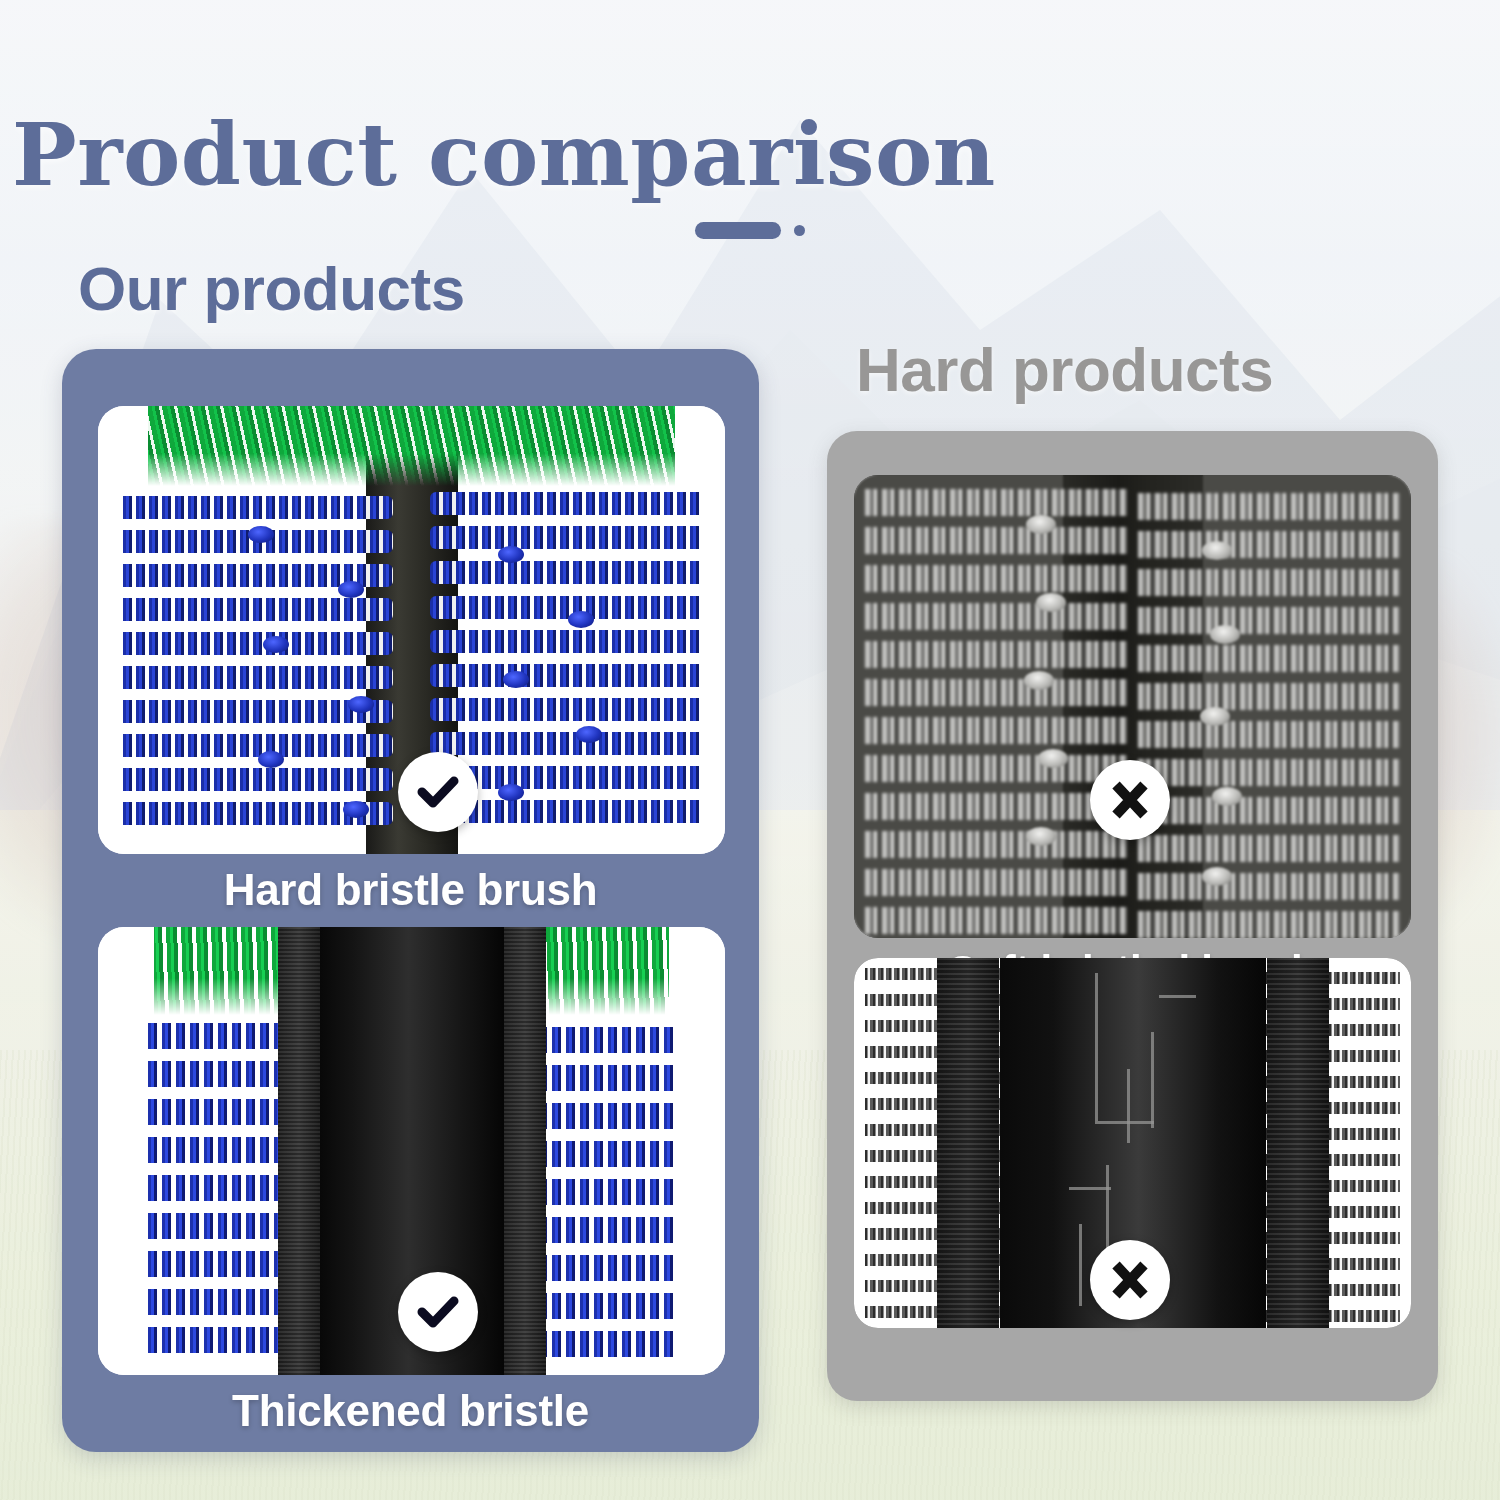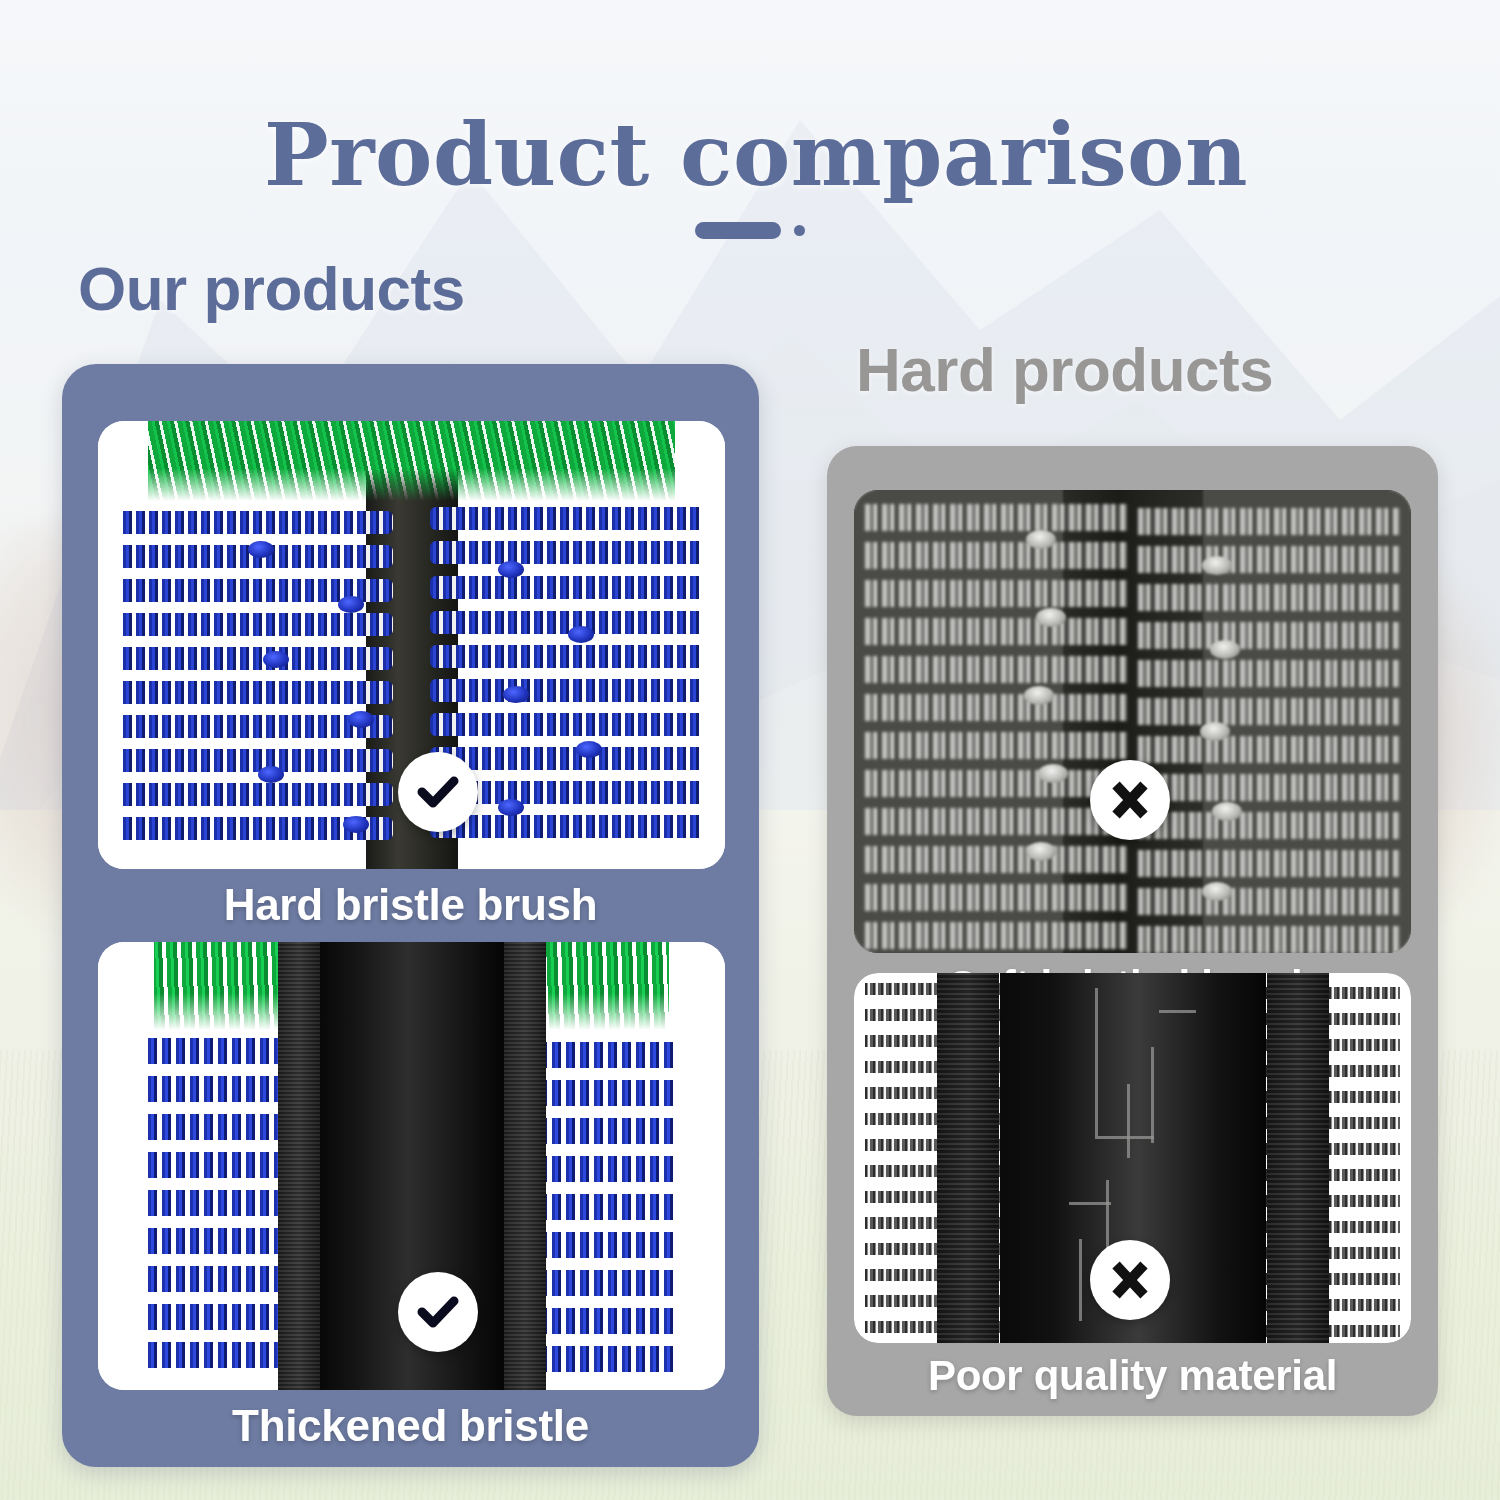--- a/index.html
+++ b/index.html
@@ -47,21 +47,21 @@
   .bg-horse.left  { left:-40px; top:520px; width:330px; height:430px; }
   .bg-horse.right { right:-20px; top:560px; width:300px; height:400px; }
   .bg-haze {
     position:absolute; inset:0;
     background:linear-gradient(180deg, rgba(255,255,255,.46) 0%, rgba(255,255,255,.30) 45%, rgba(255,255,255,.40) 100%);
   }
 
   
   .title {
     position:absolute; left:0; top:104px; width:100%;
-    text-align:center;
+    text-align:left;
     font-family:"DejaVu Serif", serif;
     font-weight:700;
     font-size:86px;
     letter-spacing:.5px;
     color:#5d6d99;
     text-shadow:0 2px 6px rgba(255,255,255,.75);
     white-space:nowrap;
     padding-left:12px;
   }
   .divider-wrap {
@@ -77,21 +77,21 @@
     font-weight:700;
     font-size:62px;
     letter-spacing:-.5px;
     white-space:nowrap;
     text-shadow:0 2px 5px rgba(255,255,255,.6);
   }
   .sec-head.ours  { left:78px;  top:253px; color:#5d6d99;text-align:right; }
   .sec-head.other { left:856px; top:334px; color:#989796; }
 
   
-  .panel { position:absolute;margin-top:15px; }
+  .panel { position:absolute; }
 
   .panel.ours {
     left:62px; top:349px; width:697px; height:1103px;
     background:#6e7ca3;
     border-radius:34px;
     box-shadow:0 6px 22px rgba(60,70,100,.20);
   }
   .panel.other {
     left:827px; top:431px; width:611px; height:970px;
     background:#a7a7a7;
@@ -451,21 +451,20 @@
           <div class="gc-line" style="left:26%; top:62%; width:16%; height:3px;"></div>
           <div class="gc-line" style="left:60%; top:10%; width:14%; height:3px;"></div>
           <div class="gc-line" style="left:30%; top:72%; width:3px; height:22%;"></div>
           <div class="gc-line" style="left:48%; top:30%; width:3px; height:20%;"></div>
         </div>
         <div class="gc-strip a"></div>
         <div class="gc-strip b"></div>
       </div>
     </div>
 
-    <div class="caption c-g2">Poor quality material</div>
   </div>
 
   <div class="badge b-o1">
     <svg width="46" height="46" viewBox="0 0 46 46">
       <path d="M7 23 L18 34 L39 12" stroke="#0b0b20" stroke-width="9" fill="none" stroke-linecap="round" stroke-linejoin="round"></path>
     </svg>
   </div>
 
   <div class="badge b-o2">
     <svg width="46" height="46" viewBox="0 0 46 46">

